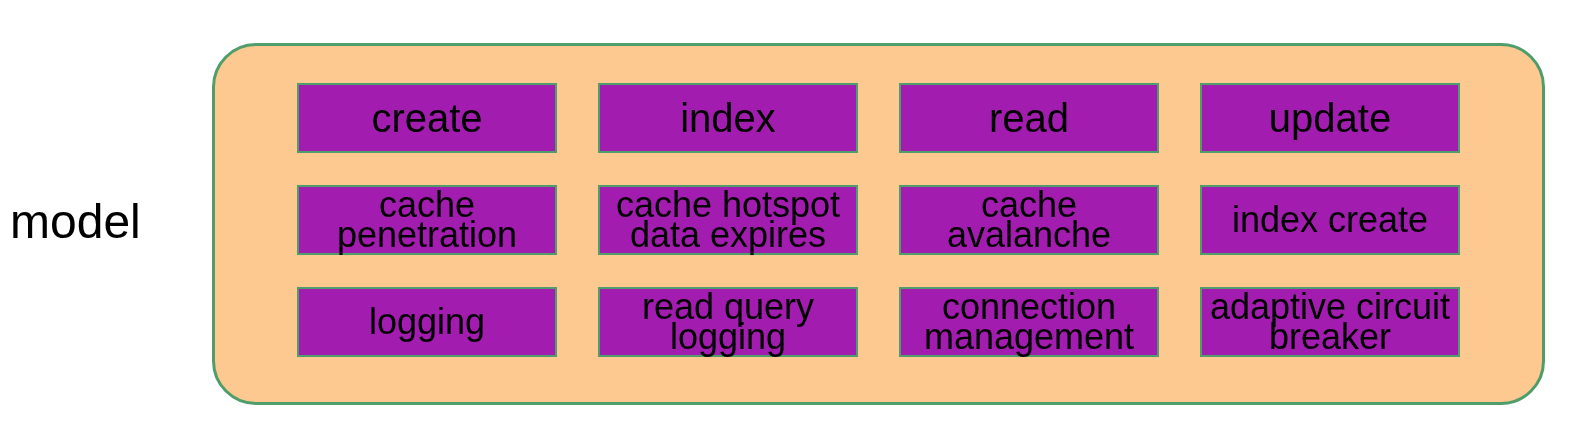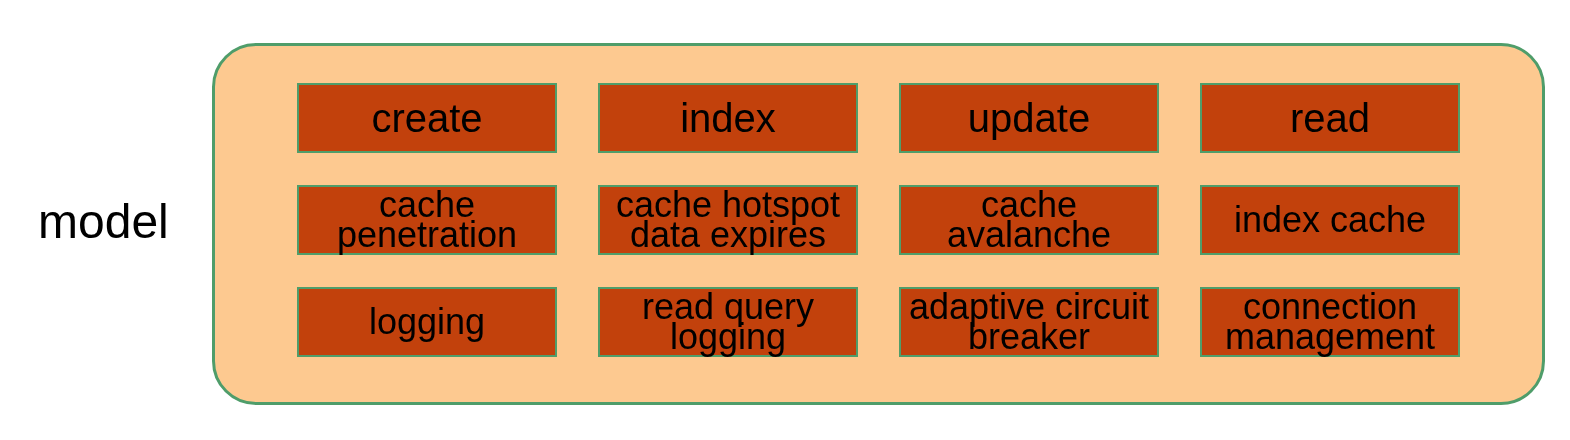--- a/index.html
+++ b/index.html
@@ -15,21 +15,20 @@
     background: #ffffff;
     overflow: hidden;
   }
   .model-label {
     position: absolute;
     left: 10px;
     top: 196px;
     font-size: 48px;
     line-height: 52px;
     color: #000000;
-    margin-left: 28px;
   }
   .model-container {
     position: absolute;
     left: 212px;
     top: 43px;
     width: 1333px;
     height: 362px;
     box-sizing: border-box;
     background: #FDC990;
     border: 3px solid #4F9D6A;
@@ -38,21 +37,21 @@
   }
   .grid {
     display: grid;
     grid-template-columns: repeat(4, 260px);
     grid-auto-rows: 70px;
     column-gap: 41px;
     row-gap: 32px;
   }
   .cell {
     box-sizing: border-box;
-    background: #c2410c;
+    background: #a21caf;
     border: 2px solid #4F9D6A;
     display: flex;
     align-items: center;
     justify-content: center;
     text-align: center;
     color: #000000;
   }
   .cell span { white-space: pre-line; }
   .cell.op   { font-size: 40px; line-height: 44px; }
   .cell.det  { font-size: 36px; line-height: 30px; }
@@ -67,53 +66,53 @@
   <div class="model-container">
     <div class="grid">
 
       <div class="cell op">
         <span>create</span>
       </div>
       <div class="cell op">
         <span>index</span>
       </div>
       <div class="cell op">
-        <span>update</span>
+        <span>read</span>
       </div>
       <div class="cell op">
-        <span>read</span>
+        <span>update</span>
       </div>
 
       <div class="cell det">
         <span>cache
 penetration</span>
       </div>
       <div class="cell det">
         <span>cache hotspot
 data expires</span>
       </div>
       <div class="cell det">
         <span>cache
 avalanche</span>
       </div>
       <div class="cell det">
-        <span>index cache</span>
+        <span>index create</span>
       </div>
 
       <div class="cell det">
         <span>logging</span>
       </div>
       <div class="cell det">
         <span>read query
 logging</span>
       </div>
       <div class="cell det">
+        <span>connection
+management</span>
+      </div>
+      <div class="cell det">
         <span>adaptive circuit
 breaker</span>
-      </div>
-      <div class="cell det">
-        <span>connection
-management</span>
       </div>
 
     </div>
   </div>
 </div>
 
 </body></html>

